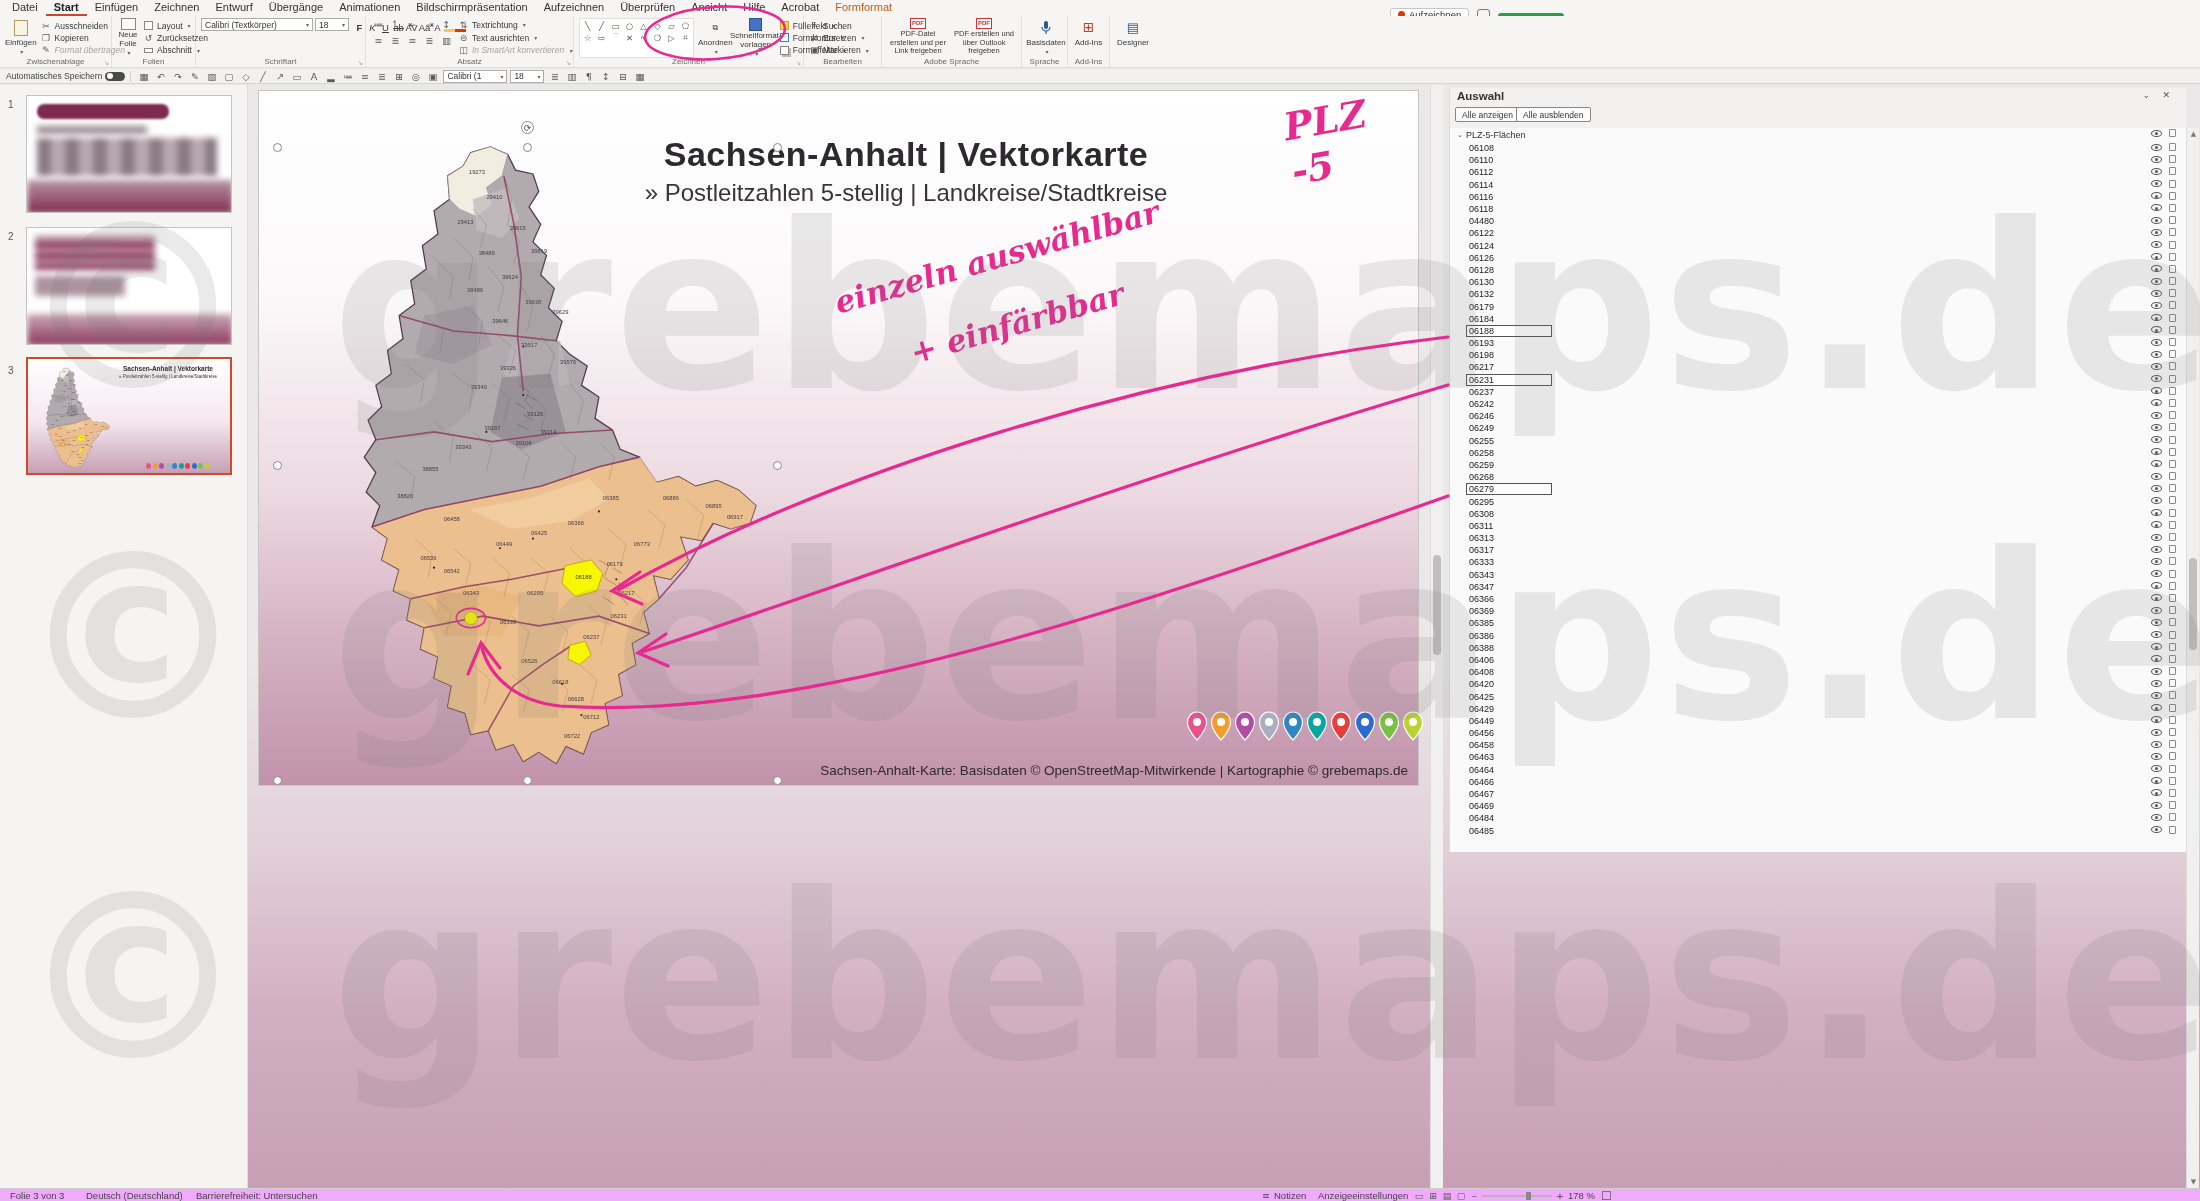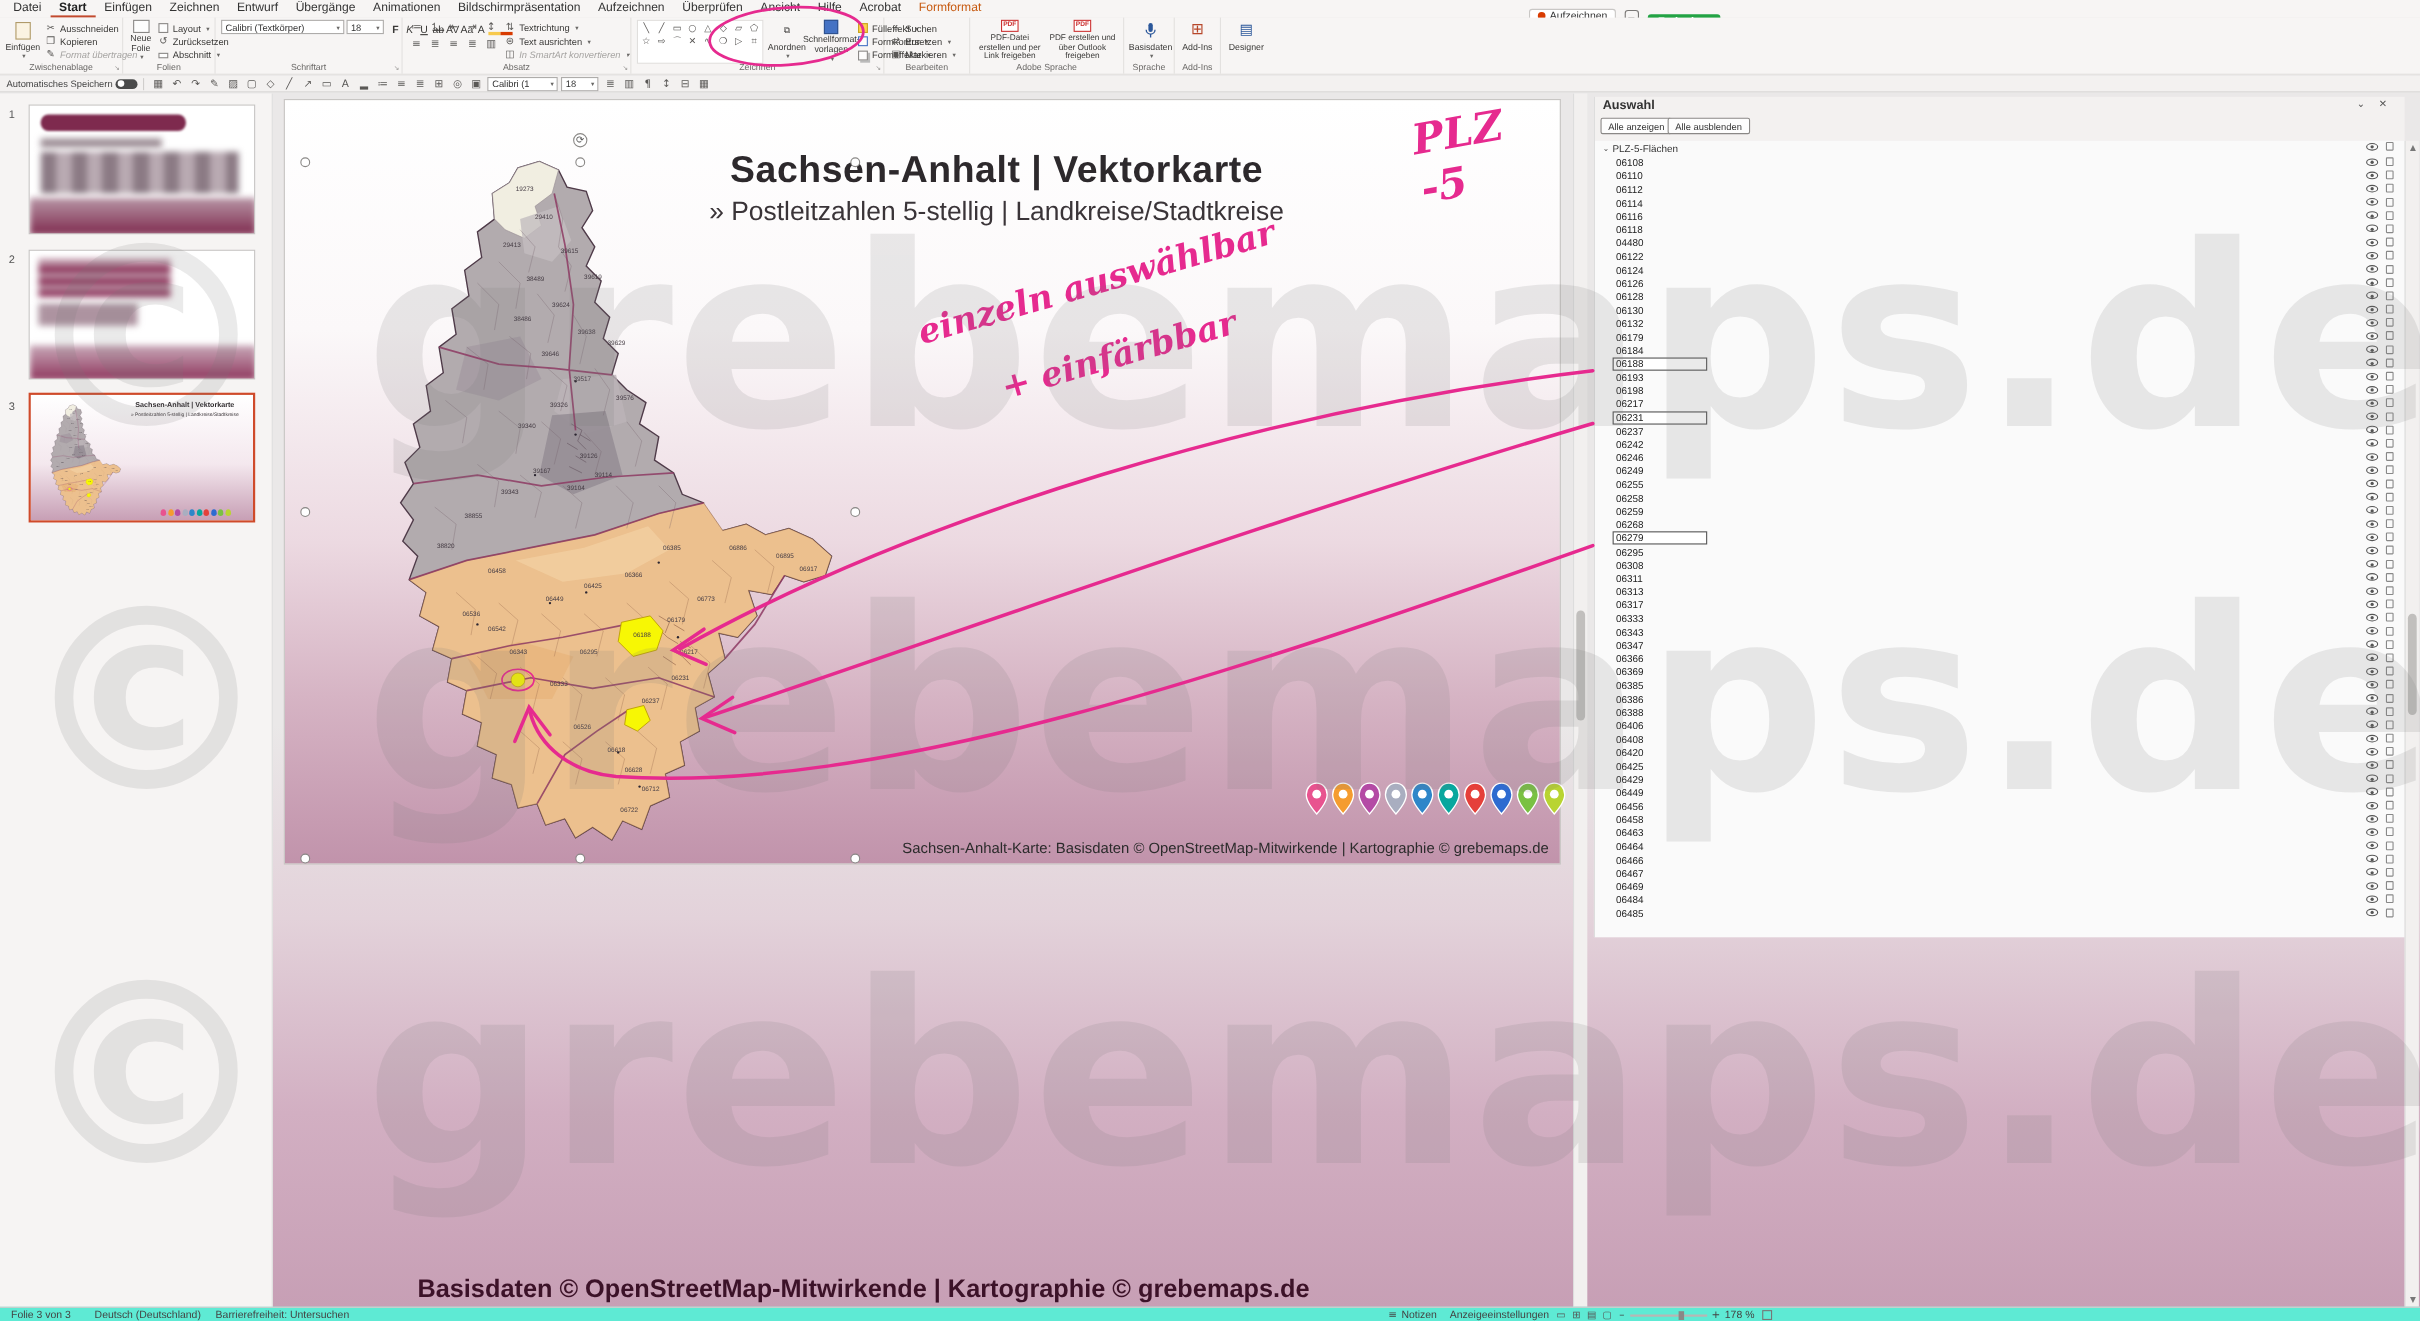--- a/index.html
+++ b/index.html
@@ -117,21 +117,21 @@
            font-family:"DejaVu Sans",sans-serif; letter-spacing:2px; }
 
   
   #overlay { position:absolute; left:0; top:0; width:2200px; height:1201px; pointer-events:none; z-index:50; }
 
   
   #footer-credit { position:absolute; left:250px; top:1158px; width:1070px; text-align:center;
                    font-size:23px; font-weight:bold; color:#3c1228; z-index:41; }
 
   
-  #statusbar { position:absolute; left:0; top:1188px; width:2200px; height:13px; background:#5eead4;
+  #statusbar { position:absolute; left:0; top:1188px; width:2200px; height:13px; background:#f0abfc;
                border-top:1px solid #d0cecc; font-size:9.5px; color:#444; z-index:60; }
   #statusbar .sitem { position:absolute; top:1px; white-space:nowrap; }
   .viewbtn { display:inline-block; width:14px; text-align:center; font-size:9px; color:#555; }
   .zoomtrack { display:inline-block; width:70px; height:2px; background:#b8b6b4; vertical-align:middle; position:relative; }
   .zoomthumb { position:absolute; left:44px; top:-3px; width:5px; height:8px; background:#8a8886; }
   .fitbox { display:inline-block; width:9px; height:9px; border:1px solid #777; vertical-align:middle; }
 
   svg text { font-family:"Liberation Sans",sans-serif; }
 </style>
 </head>
@@ -1064,21 +1064,20 @@
     <g fill="none" stroke="#e62a8f" stroke-width="3.2" stroke-linecap="round">
       <path d="M1448,337 C1150,372 832,470 618,590"></path>
       <path d="M640,572 L612,591 L642,604"></path>
       <path d="M1448,385 C1160,470 880,572 642,652"></path>
       <path d="M666,634 L638,653 L668,666"></path>
       <path d="M1448,496 C1120,612 800,722 560,706 C518,702 490,678 482,648"></path>
       <path d="M468,674 L481,643 L500,668"></path>
     </g>
   </svg>
 
-  <div id="footer-credit">Basisdaten © OpenStreetMap-Mitwirkende | Kartographie © grebemaps.de</div>
 
   <div id="statusbar">
     <span class="sitem" style="left:10px">Folie 3 von 3</span>
     <span class="sitem" style="left:86px">Deutsch (Deutschland)</span>
     <span class="sitem" style="left:196px">Barrierefreiheit: Untersuchen</span>
     <span class="sitem icon" style="left:1262px">≡</span>
     <span class="sitem" style="left:1274px">Notizen</span>
     <span class="sitem" style="left:1318px">Anzeigeeinstellungen</span>
     <span class="sitem" id="view-icons" style="left:1412px"><span class="viewbtn icon">▭</span><span class="viewbtn icon">⊞</span><span class="viewbtn icon">▤</span><span class="viewbtn icon">▢</span></span>
     <span class="sitem icon" style="left:1472px">–</span>

